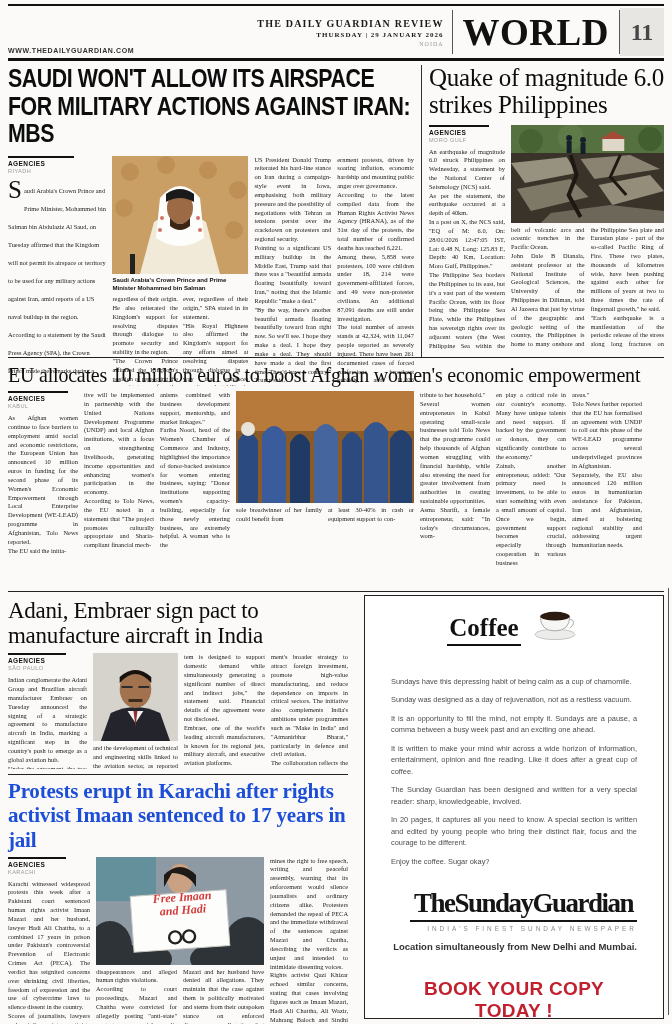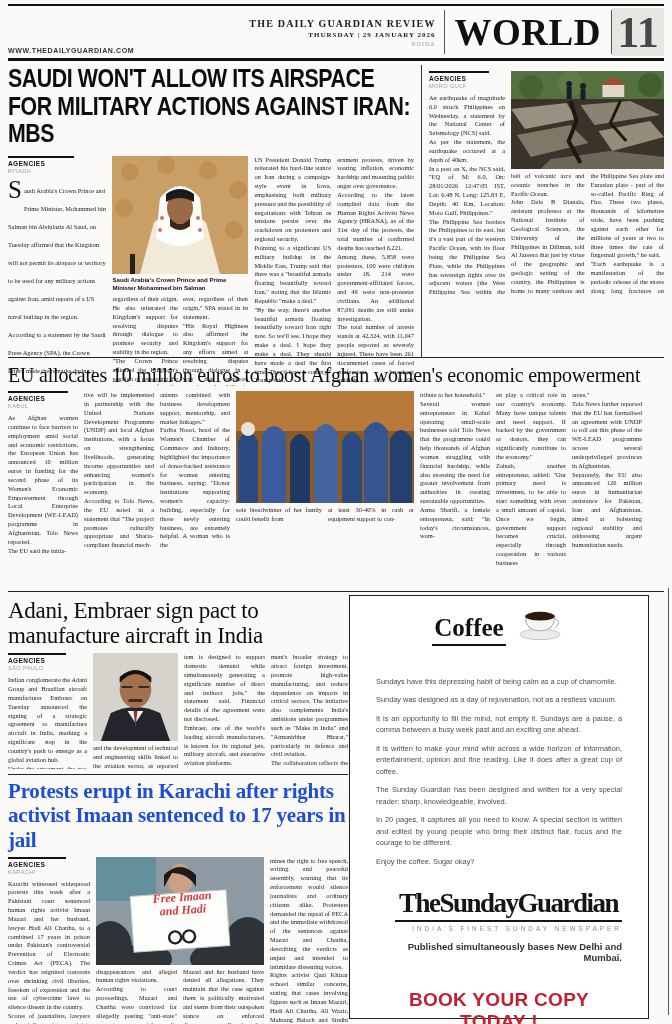--- a/index.html
+++ b/index.html
@@ -10,21 +10,21 @@
   .top-line{height:2px;background:#111}
   .mast-row{display:flex;justify-content:space-between;align-items:flex-end;height:48px;margin-top:2px}
   .mast-url{font-family:"Liberation Sans",sans-serif;font-size:7px;font-weight:700;letter-spacing:.6px;color:#333;padding-bottom:2px}
   .mast-right{display:flex;align-items:stretch;height:48px}
   .mast-meta{display:flex;flex-direction:column;justify-content:center;text-align:right;padding-right:8px}
   .mast-paper{font-size:10px;font-weight:700;letter-spacing:1.2px}
   .mast-date{font-size:7px;font-weight:700;letter-spacing:1px;margin-top:2px}
   .mast-city{font-size:6px;color:#999;letter-spacing:1px;margin-top:2px}
   .mast-sep{width:1px;background:#555;margin:2px 0}
   .mast-section{font-size:37px;font-weight:700;letter-spacing:.5px;padding:0 10px;display:flex;align-items:center;color:#111}
-  .mast-page{width:52px;background:#e7e6e3;color:#474747;font-size:44px;font-weight:700;
+  .mast-page{width:44px;background:#e7e6e3;color:#474747;font-size:24px;font-weight:700;
              display:flex;align-items:center;justify-content:center}
   .mast-rule{height:3px;background:#111;margin-top:2px}
   
   .byline{font-family:"Liberation Sans",sans-serif;margin-bottom:5px}
   .byline .agency{font-size:6.5px;font-weight:700;letter-spacing:.4px;border-top:2px solid #111;width:66px;padding-top:2px;color:#111}
   .byline .city{font-size:5.6px;color:#9a9a9a;letter-spacing:.4px;margin-top:1px}
   .body-text{font-size:6.4px;line-height:1.38;text-align:justify;white-space:pre-line;color:#222}
   .col{overflow:hidden}
   .caption{font-family:"Liberation Sans",sans-serif;font-weight:700;font-size:6.1px;line-height:1.35;color:#111;margin-top:2px}
   .photo{position:relative;overflow:hidden}
@@ -52,21 +52,21 @@
   
   #eu{height:230px;margin-top:3px}
   .eu-hl{font-size:21px;letter-spacing:-.2px;line-height:1.1;padding:3px 0 4px;color:#0d0d0d;
          transform:scaleX(.95);transform-origin:left top;width:106%}
   .eu-body{display:flex;gap:6px;height:188px}
   .eu-c{width:70px}
   .eu-mid{width:178px;display:flex;flex-direction:column}
   .eu-mini{display:flex;gap:6px;margin-top:3px;flex:1;overflow:hidden}
   .eu-mini .col{width:86px}
   
-  #bottom{display:flex;height:424px;margin-top:3px;gap:1px}
+  #bottom{display:flex;height:424px;margin-top:3px;gap:16px}
   #left-bottom{width:340px}
   .adani-body{display:flex;gap:6px;margin-top:5px;height:116px}
   .adani-c1{width:80px}
   .adani-mid{width:86px;display:flex;flex-direction:column}
   .adani-c3{width:82px}.adani-c4{width:78px}
   .kar-hl{font-size:21px;line-height:1.15;letter-spacing:-.2px;color:#1d4ed8}
   .kar-body{display:flex;gap:6px;margin-top:5px;height:198px}
   .kar-c1{width:82px}
   .kar-mid{width:168px;display:flex;flex-direction:column}
   .kar-mini{display:flex;gap:6px;margin-top:3px;flex:1;overflow:hidden}
@@ -170,20 +170,21 @@
 His comments highlighted Washington's show of force while also leaving the door open for diplomacy.
 Iran is currently in turmoil due to nationwide anti-gov-</div>
         <div class="saudi-c4 col body-text">ernment protests, driven by soaring inflation, economic hardship and mounting public anger over governance.
 According to the latest compiled data from the Human Rights Activist News Agency (HRANA), as of the 31st day of the protests, the total number of confirmed deaths has reached 6,221.
 Among these, 5,858 were protesters, 100 were children under 18, 214 were government-affiliated forces, and 49 were non-protester civilians. An additional 87,091 deaths are still under investigation.
 The total number of arrests stands at 42,324, with 11,047 people reported as severely injured. There have been 261 documented cases of forced confessions broadcast publicly, and 11,026 individuals have been summoned to security institutions. Across 201 cities in 31 provinces, a total of 686 protest-related incidents have been recorded.</div>
       </div>
     </section>
 
     <section id="quake">
+      <h2 class="hl-serif">Quake of magnitude 6.0 strikes Philippines</h2>
       <div class="quake-body">
         <div class="quake-c1 col">
           <div class="byline">
             <div class="agency" style="width:60px">AGENCIES</div>
             <div class="city">MORO GULF</div>
           </div>
           <div class="body-text">An earthquake of magnitude 6.0 struck Philippines on Wednesday, a statement by the National Center of Seismology (NCS) said.
 As per the statement, the earthquake occurred at a depth of 40km.
 In a post on X, the NCS said, "EQ of M: 6.0, On: 28/01/2026 12:47:05 IST, Lat: 6.48 N, Long: 125.83 E, Depth: 40 Km, Location: Moro Gulf, Philippines."
 The Philippine Sea borders the Philippines to its east, but it's a vast part of the western Pacific Ocean, with its floor being the Philippine Sea Plate, while the Philippines has sovereign rights over its adjacent waters (the West Philippine Sea within the South China Sea), the broader Philippine Sea is a large oceanic basin shared with other nations like Japan and Taiwan.
@@ -382,20 +383,20 @@
         <p>Sunday was designed as a day of rejuvenation, not as a restless vacuum.</p>
         <p>It is an opportunity to fill the mind, not empty it. Sundays are a pause, a comma between a busy week past and an exciting one ahead.</p>
         <p>It is written to make your mind whir across a wide horizon of information, entertainment, opinion and fine reading. Like it does after a great cup of coffee.</p>
         <p>The Sunday Guardian has been designed and written for a very special reader: sharp, knowledgeable, involved.</p>
         <p>In 20 pages, it captures all you need to know. A special section is written and edited by young people who bring their distinct flair, focus and the courage to be different.</p>
         <p>Enjoy the coffee. Sugar okay?</p>
       </div>
       <div class="ad-logo-wrap">
         <div class="ad-logo">TheSundayGuardian</div>
         <div class="ad-tag">INDIA'S FINEST SUNDAY NEWSPAPER</div>
-        <div class="ad-pub">Published simultaneously bases New Delhi and Mumbai.</div>
+        <div class="ad-pub">Location simultaneously from New Delhi and Mumbai.</div>
       </div>
       <div class="ad-cta">BOOK YOUR COPY TODAY !</div>
     </aside>
   </div>
 
   <div class="edge-rule"></div>
 </div>
 
 </body></html>

